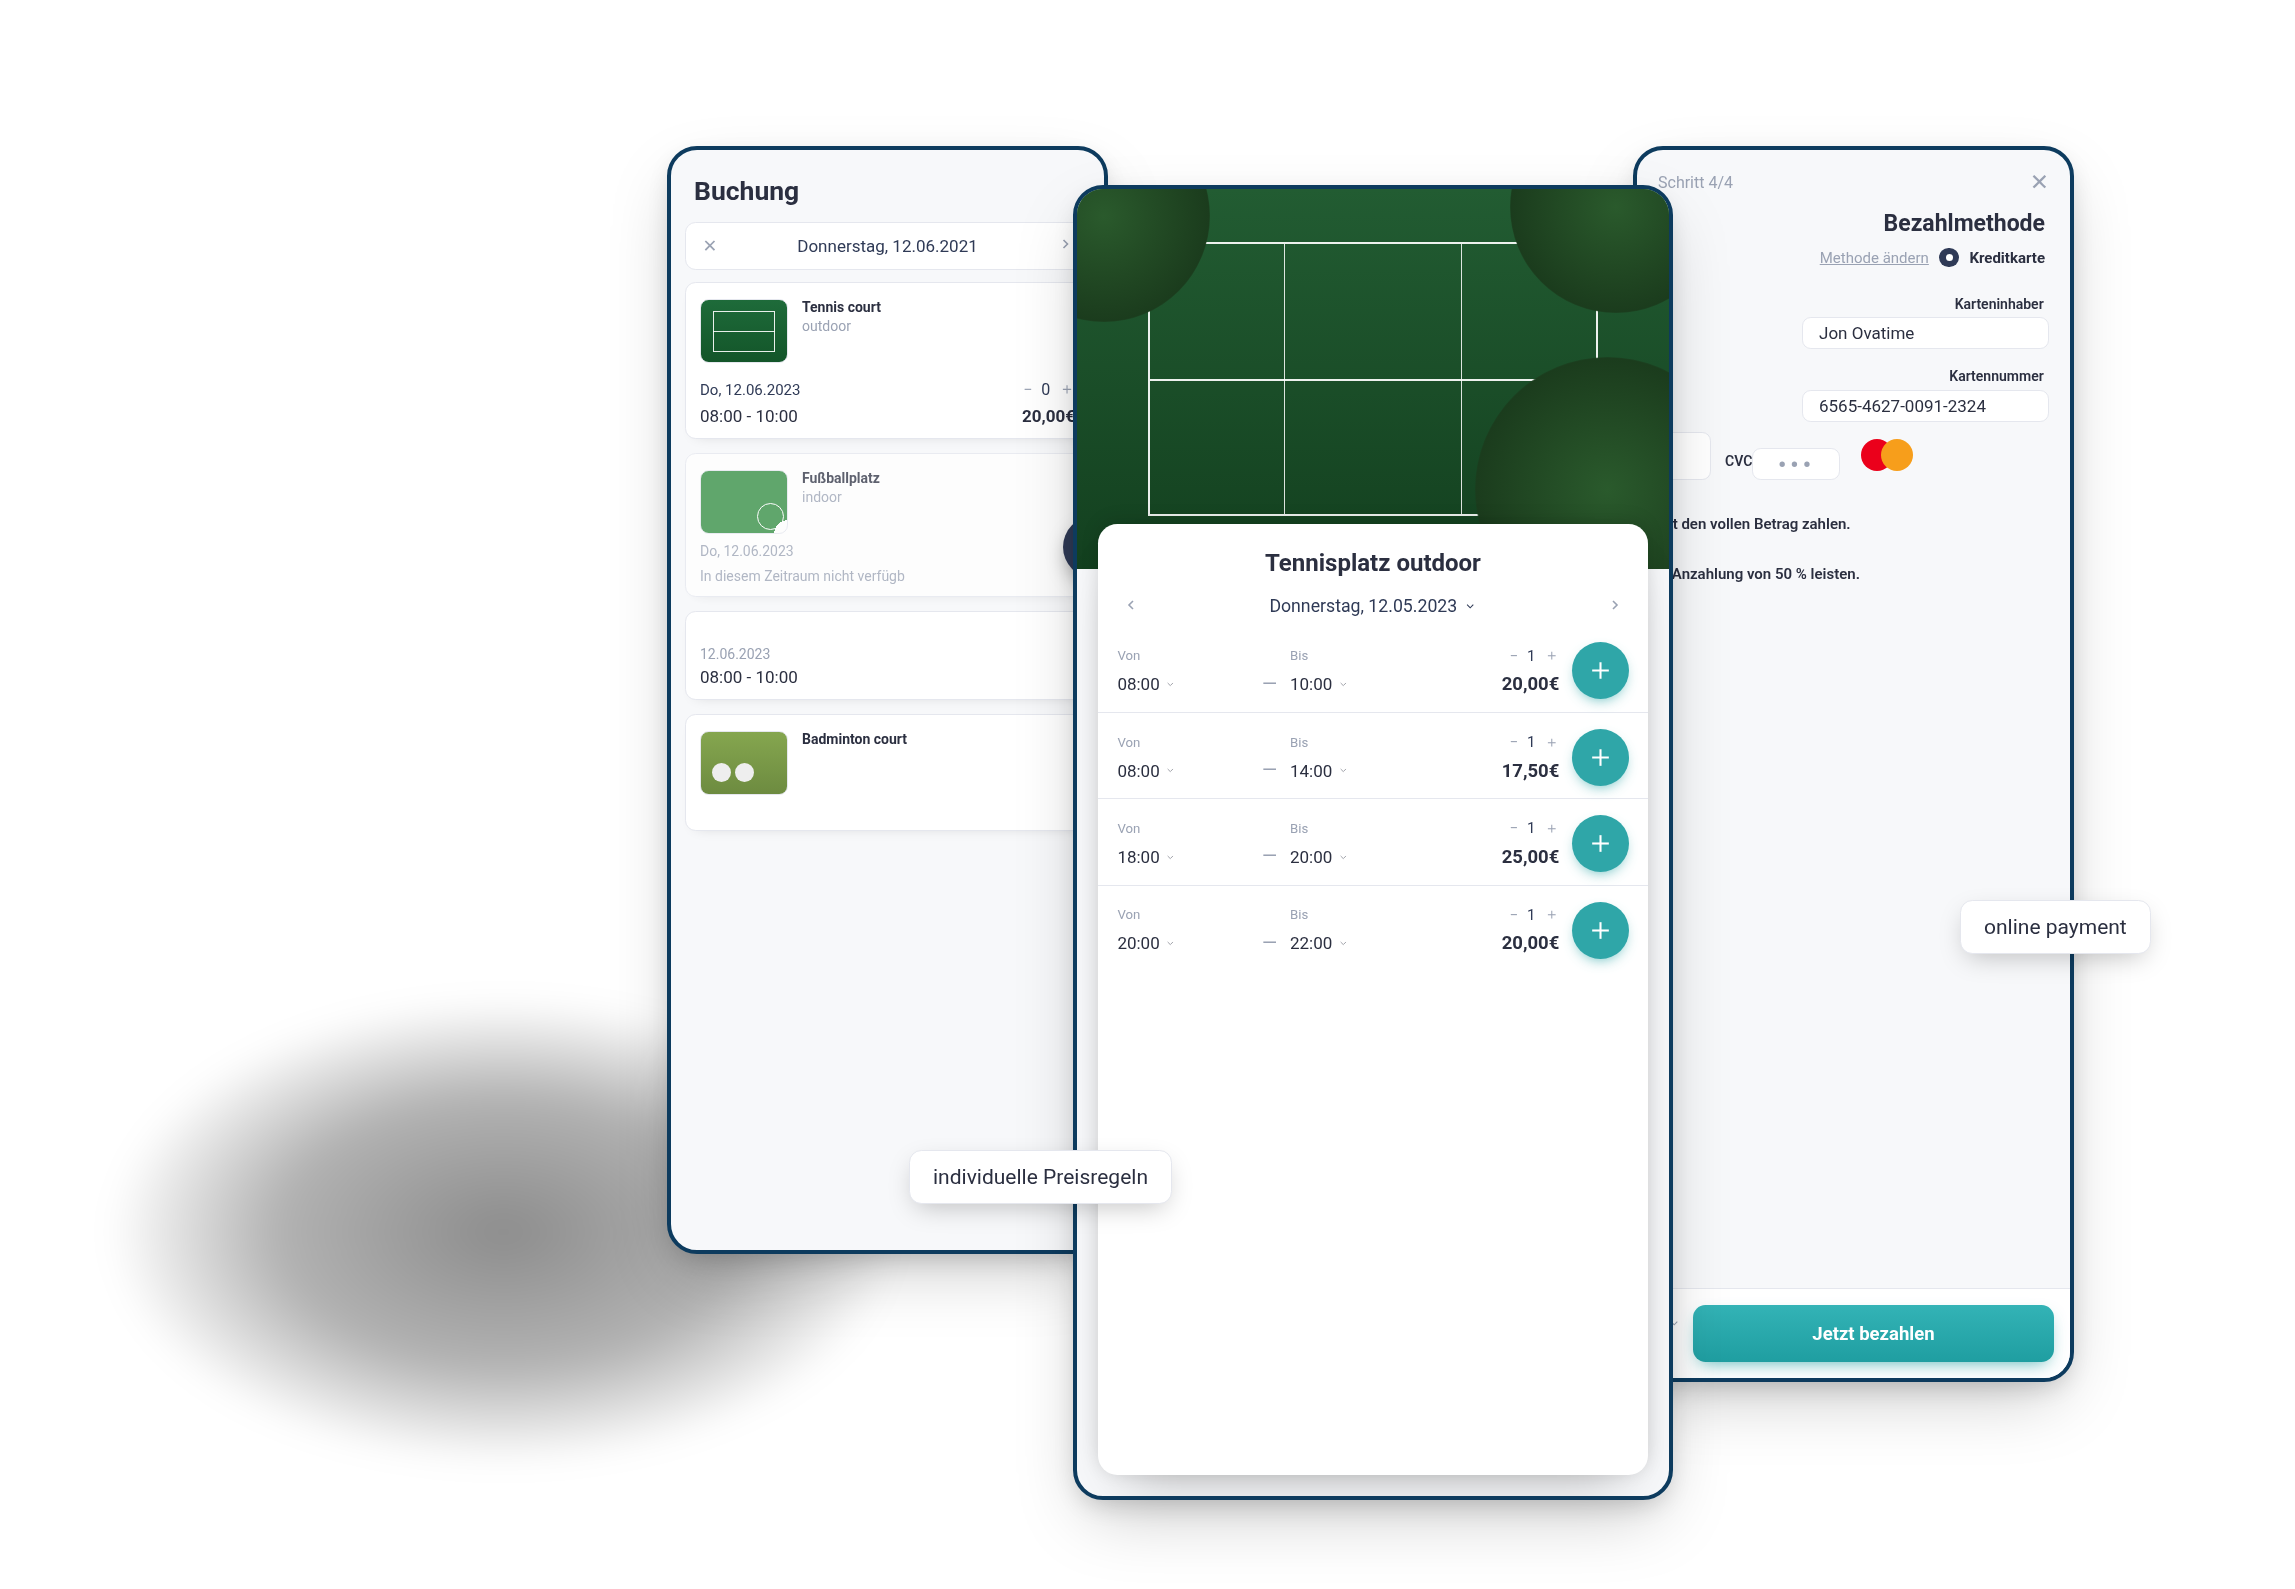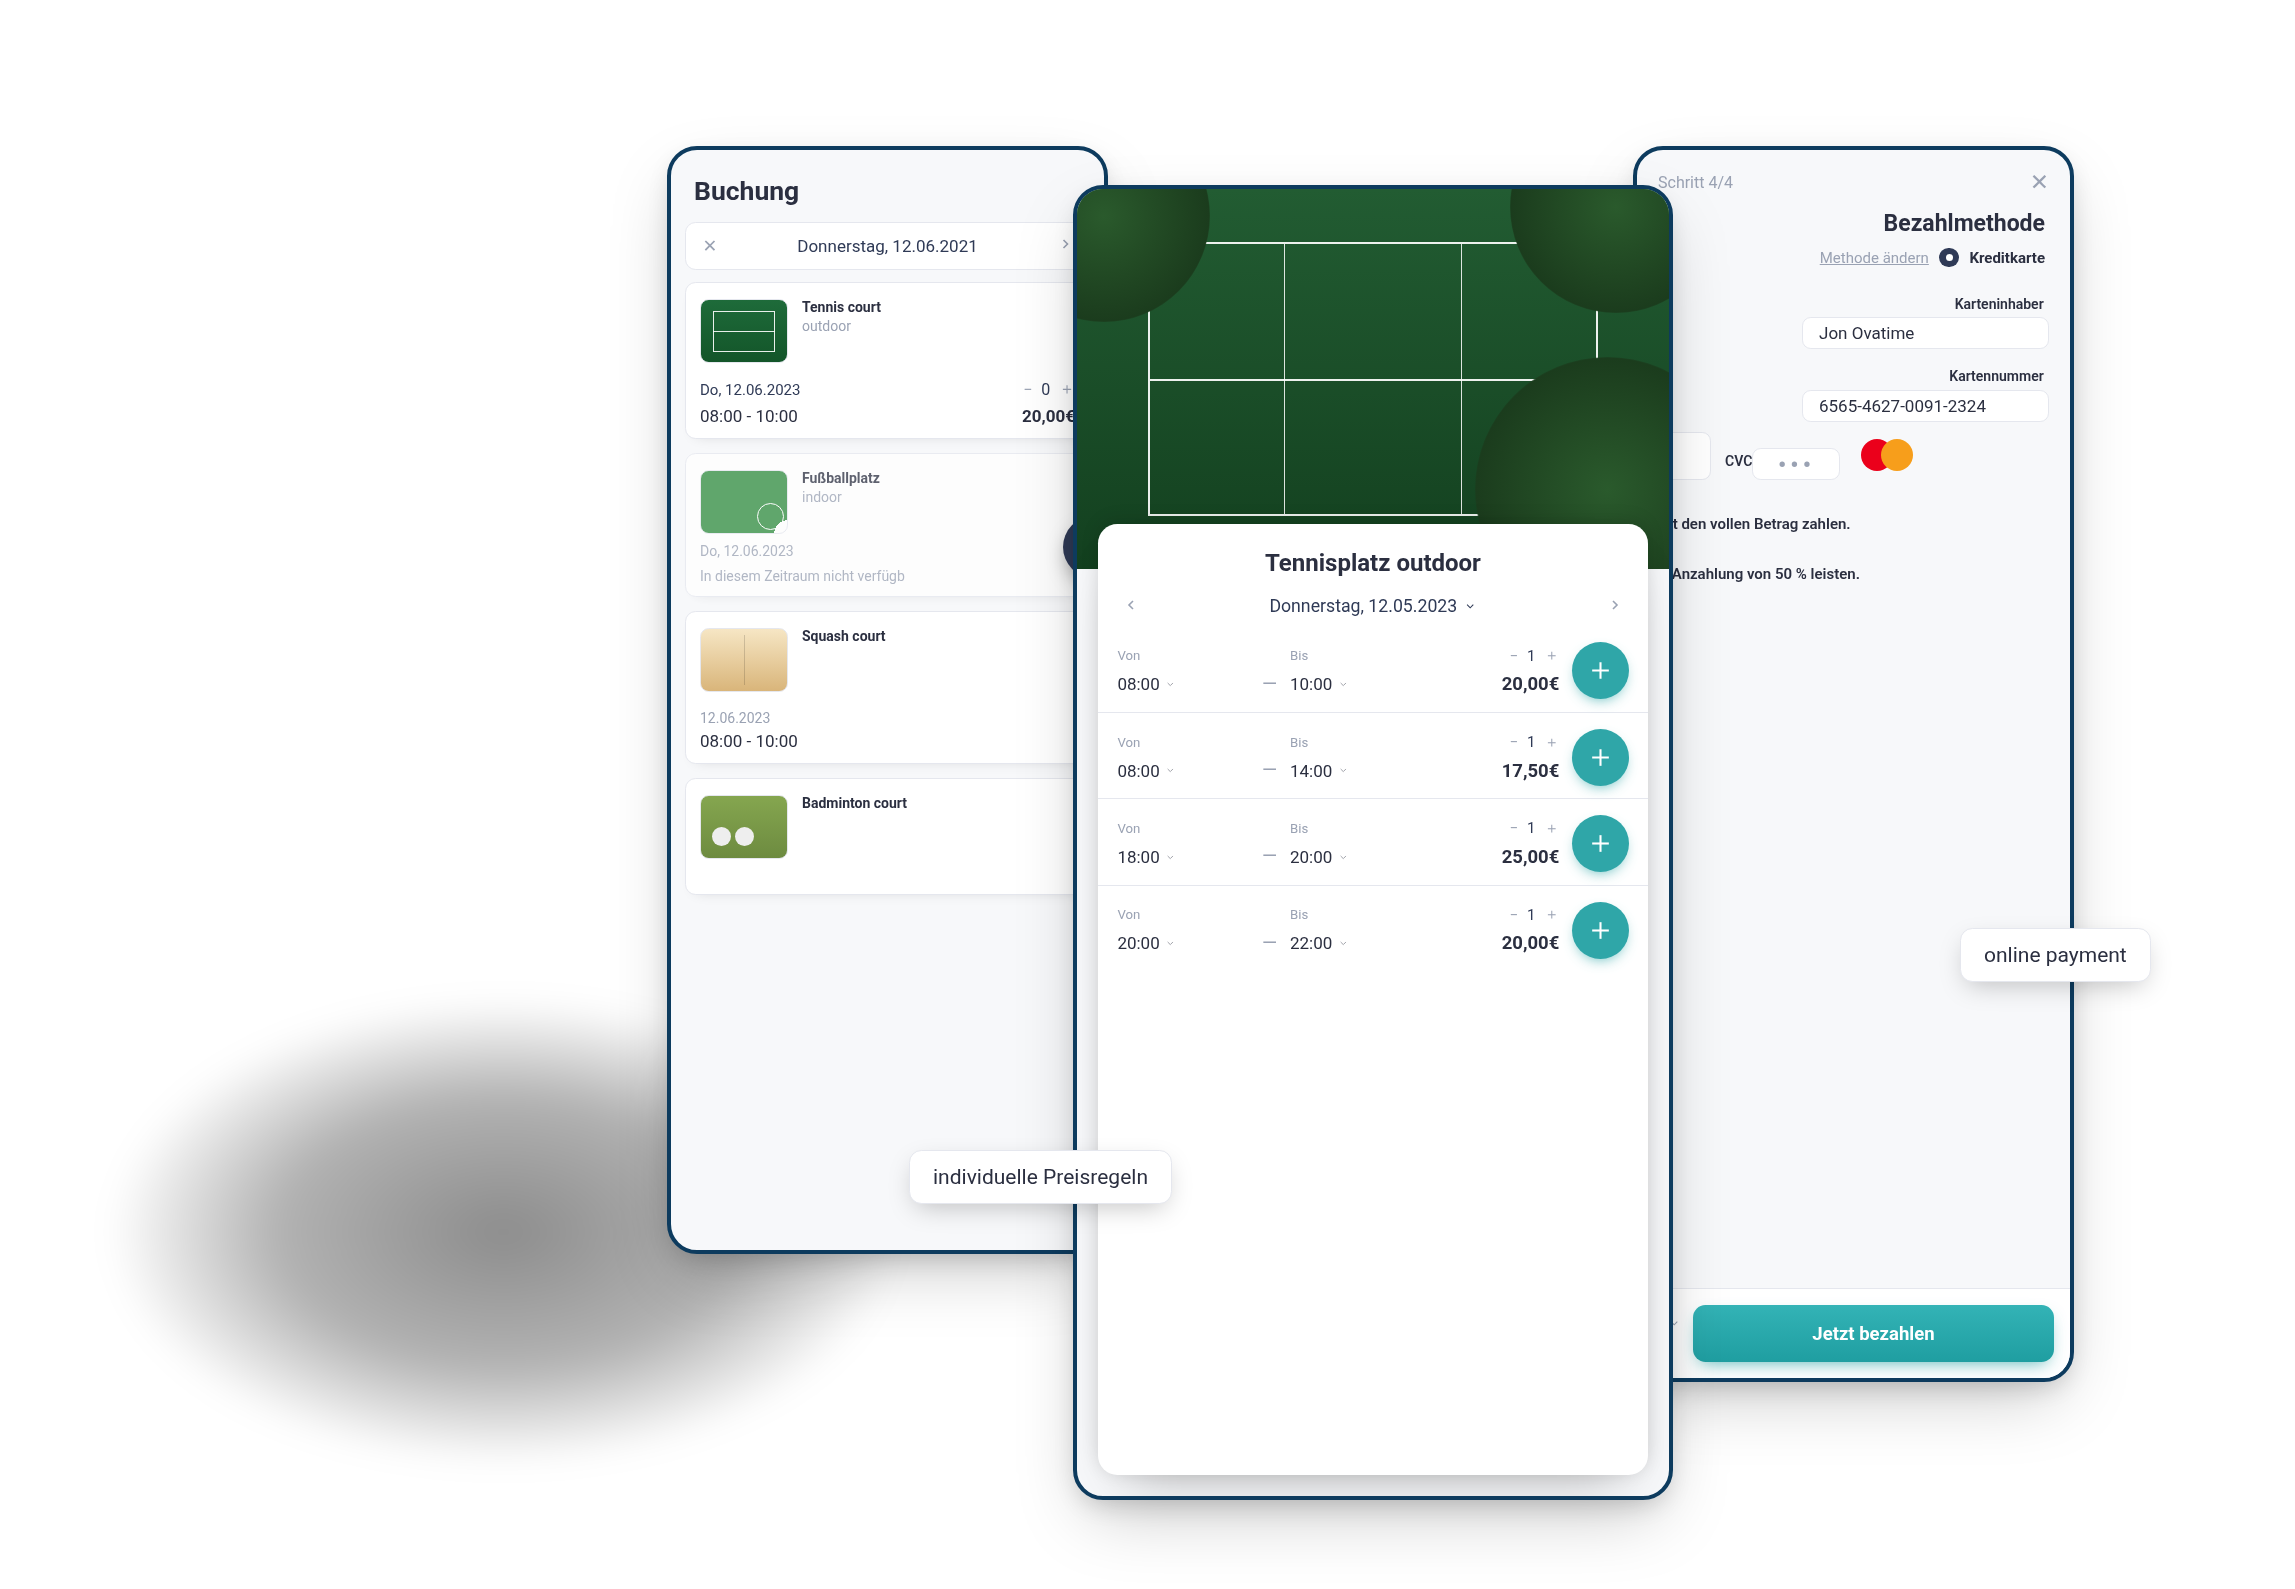--- a/index.html
+++ b/index.html
@@ -180,26 +180,20 @@
         <div>
           <div class="name">Fußballplatz</div>
           <div class="sub">indoor</div>
         </div>
       </div>
       <div class="note">Do, 12.06.2023</div>
       <div class="note">In diesem Zeitraum nicht verfügb</div>
     </div>
 
     <div class="listing">
-      <div class="head">
-        <div class="thumb squash"></div>
-        <div>
-          <div class="name">Squash court</div>
-        </div>
-      </div>
       <div class="note" style="margin-top:17.7px;">12.06.2023</div>
       <div class="time">
         <span>08:00 - 10:00</span>
       </div>
     </div>
 
     <div class="listing" style="padding-bottom:35px;">
       <div class="head">
         <div class="thumb badminton"></div>
         <div>
@@ -421,16 +415,16 @@
             <svg class="chev-sm" viewBox="0 0 24 24">
               <polyline points="6 9 12 15 18 9"></polyline>
             </svg>
           </div>
         <div class="price col4" style="justify-self:end;">20,00€</div>
       </div>
     </div>
   </div>
 
   <div class="chip" style="left:909px;top:1150px;">individuelle Preisregeln</div>
-  <div class="chip" style="left:1960px;top:928px;">online payment</div>
+  <div class="chip" style="left:1960px;top:900px;">online payment</div>
 
 </div>
 
 
 </body></html>

